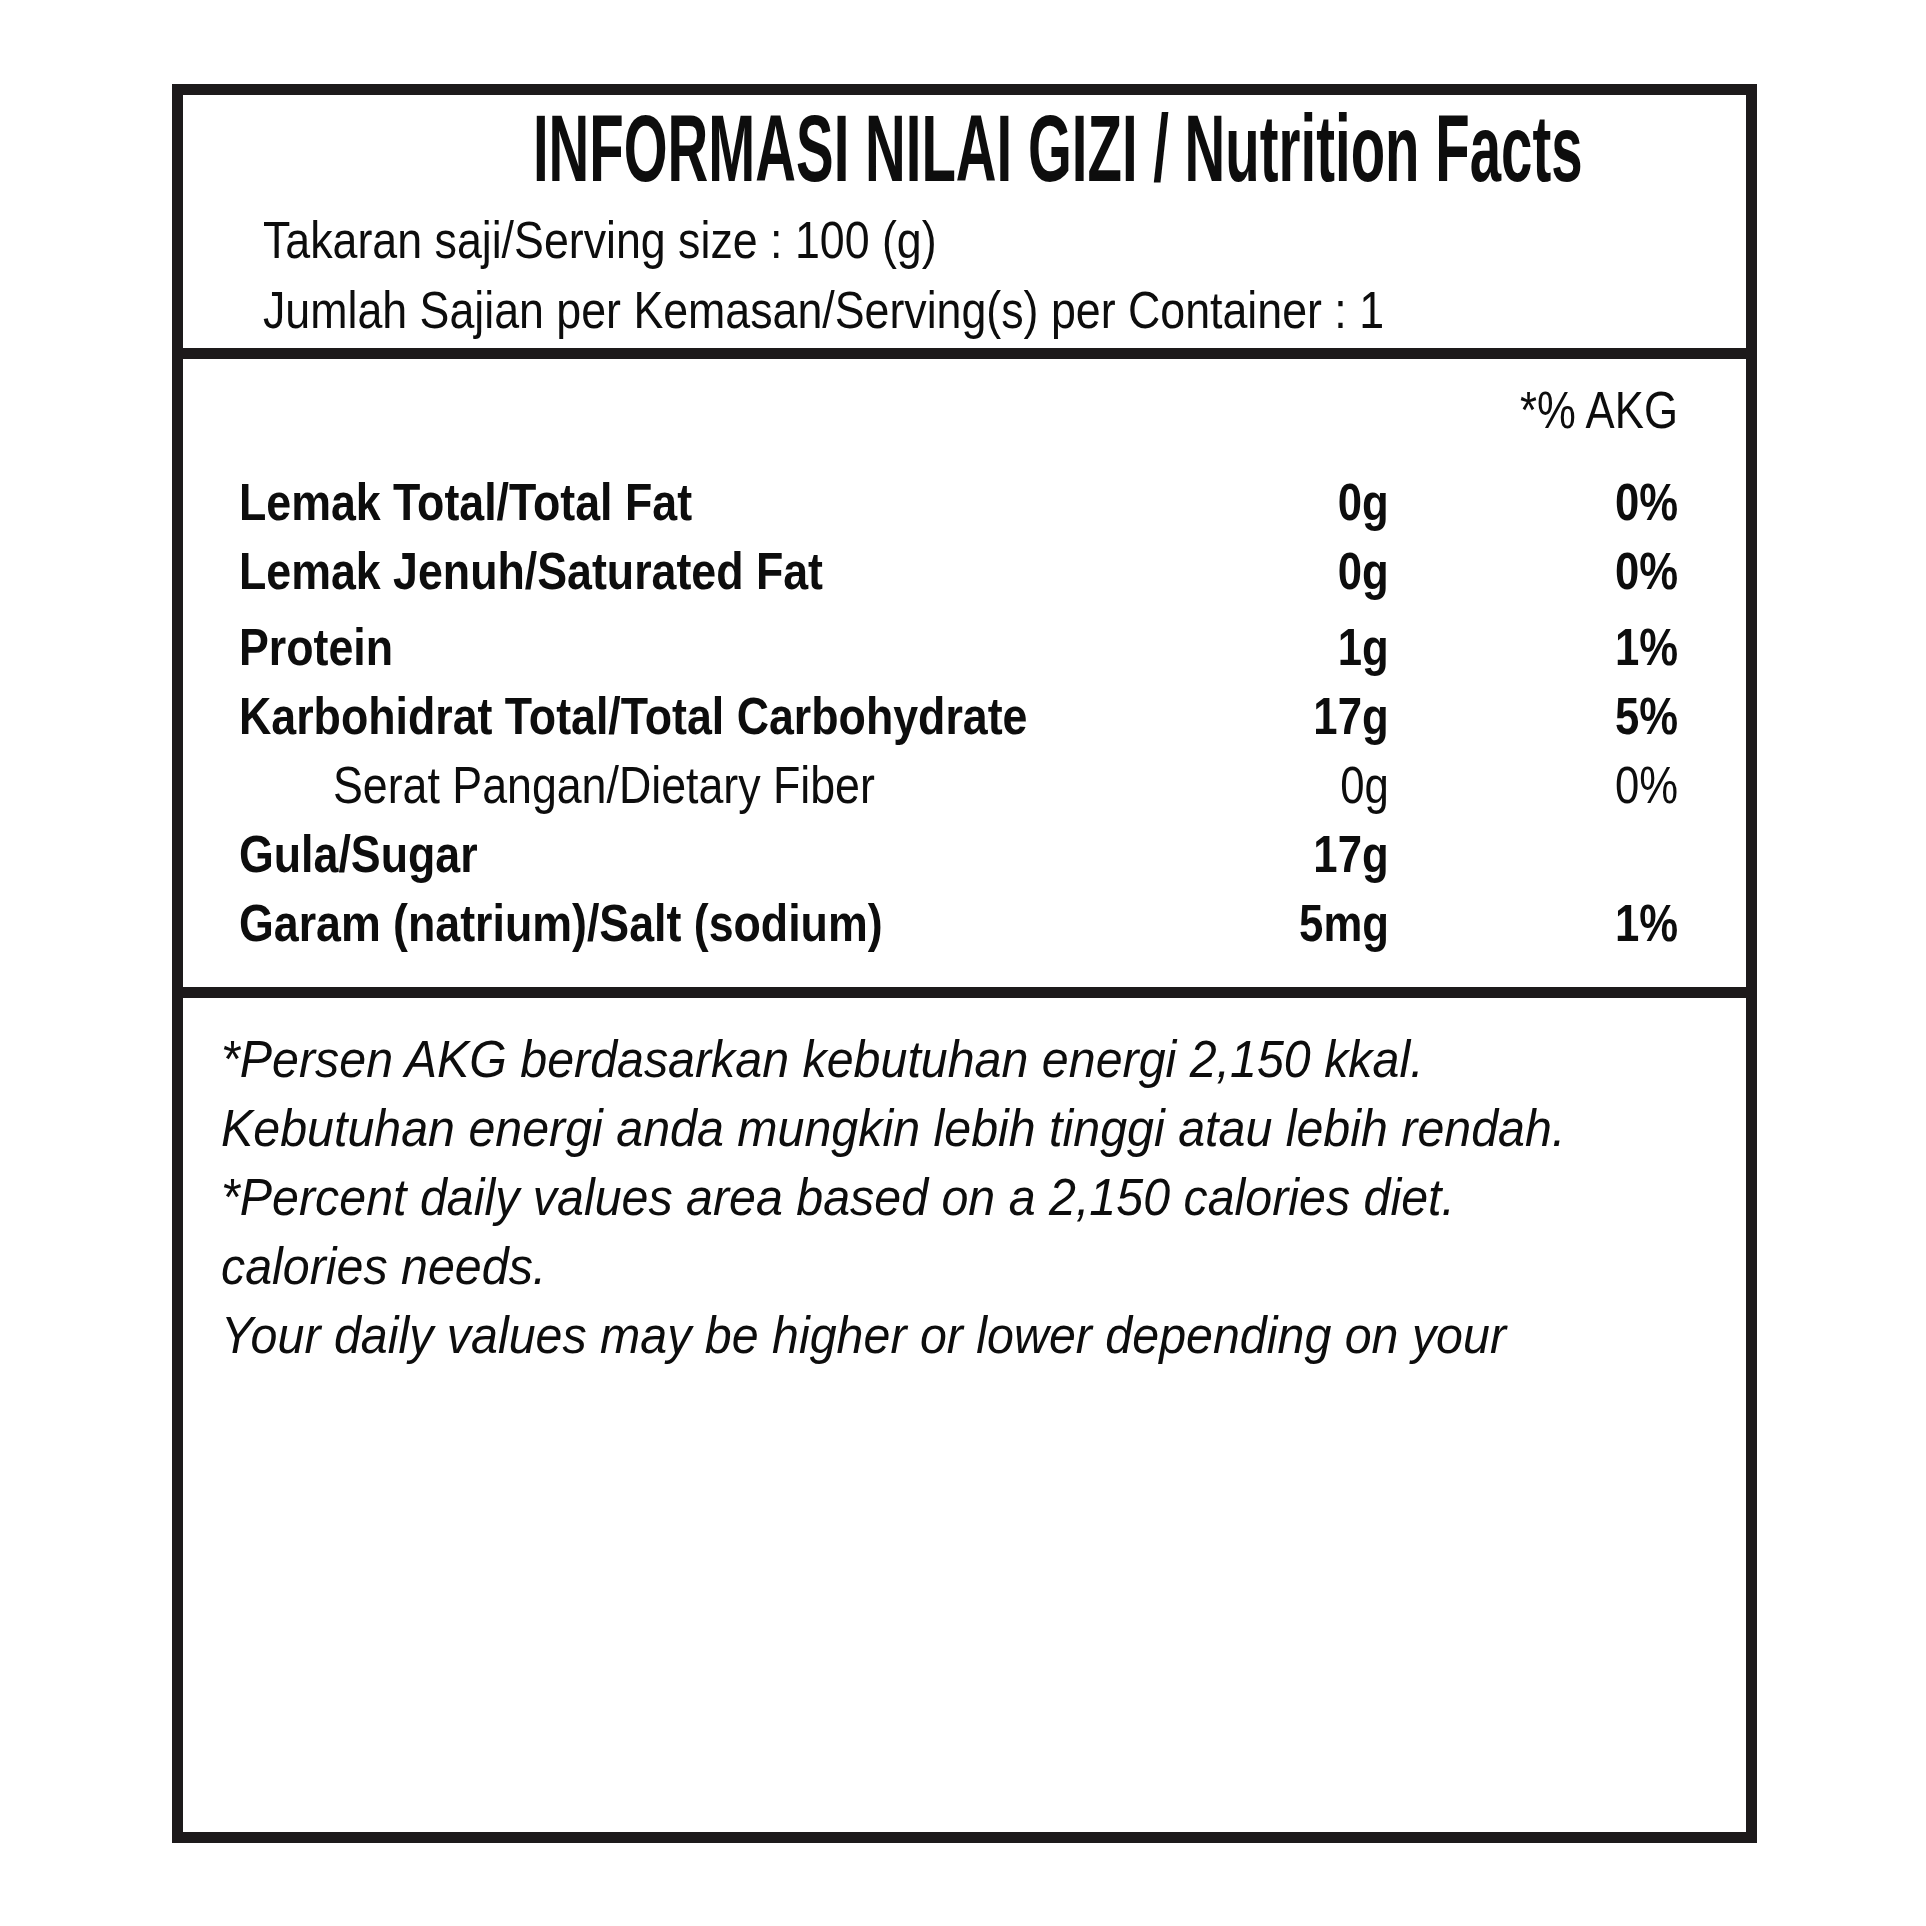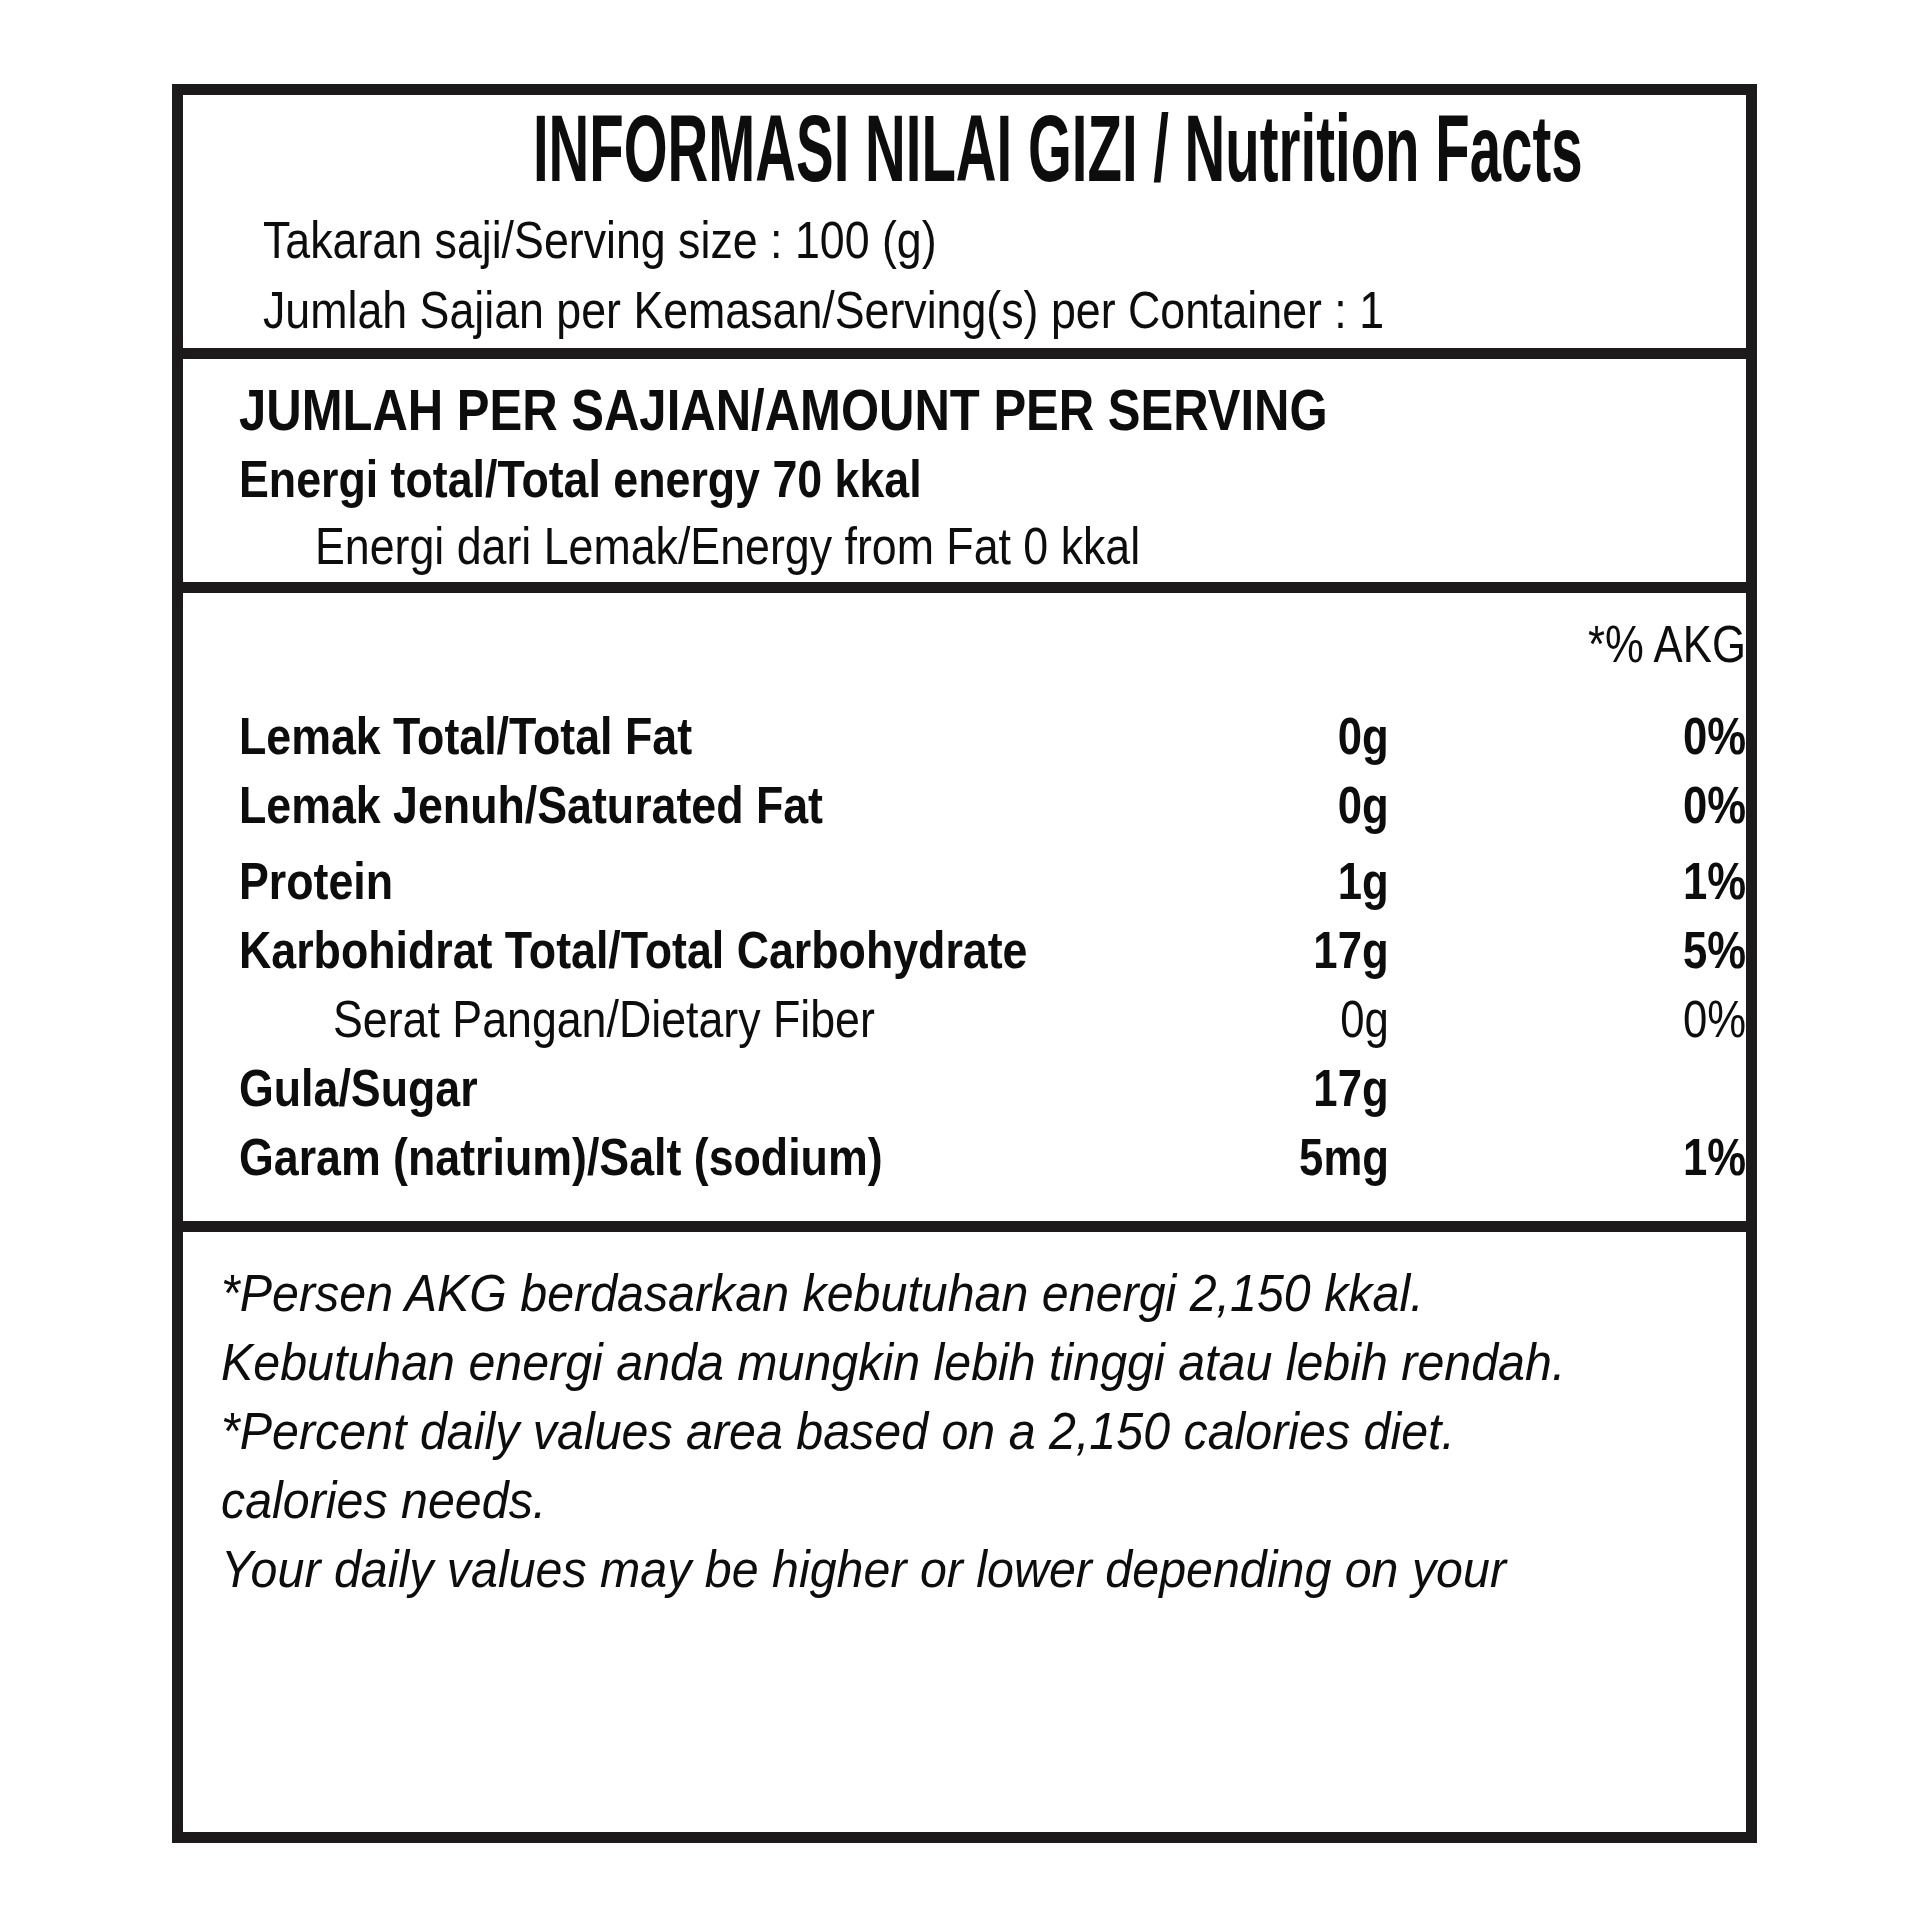--- a/index.html
+++ b/index.html
@@ -79,20 +79,21 @@
   .cell-val {
     flex: 0 0 199px;
     width: 199px;
     text-align: right;
   }
   .cell-akg {
     flex: 0 0 357px;
     width: 357px;
     box-sizing: border-box;
     text-align: right;
+    padding-right: 68px;
   }
   .akg-header-row .lbl { flex: 1 1 auto; }
 
   
   .sec4 {
     height: 237px;
     display: flex;
     align-items: center;
     padding-left: 56px;
     font-size: 52px;
@@ -123,31 +124,20 @@
       <div class="serving-block">
         <div>
           <span class="cxl">Takaran saji/Serving size : 100 (g)</span>
         </div>
         <div>
           <span class="cxl">Jumlah Sajian per Kemasan/Serving(s) per Container : 1</span>
         </div>
       </div>
     </div>
 
-    <div class="sec sec2 sec-divided">
-      <div class="aps-header">
-        <span class="cxl">JUMLAH PER SAJIAN/AMOUNT PER SERVING</span>
-      </div>
-      <div class="energy-total">
-        <span class="cxl">Energi total/Total energy 70 kkal</span>
-      </div>
-      <div class="energy-fat">
-        <span class="cxl">Energi dari Lemak/Energy from Fat 0 kkal</span>
-      </div>
-    </div>
 
     <div class="sec sec3 sec-divided">
       <div class="akg-header-row">
         <div class="lbl"></div>
         <div class="cell-val"></div>
         <div class="cell-akg">
           <span class="cxr">*% AKG</span>
         </div>
       </div>
       <div class="rows-block">

